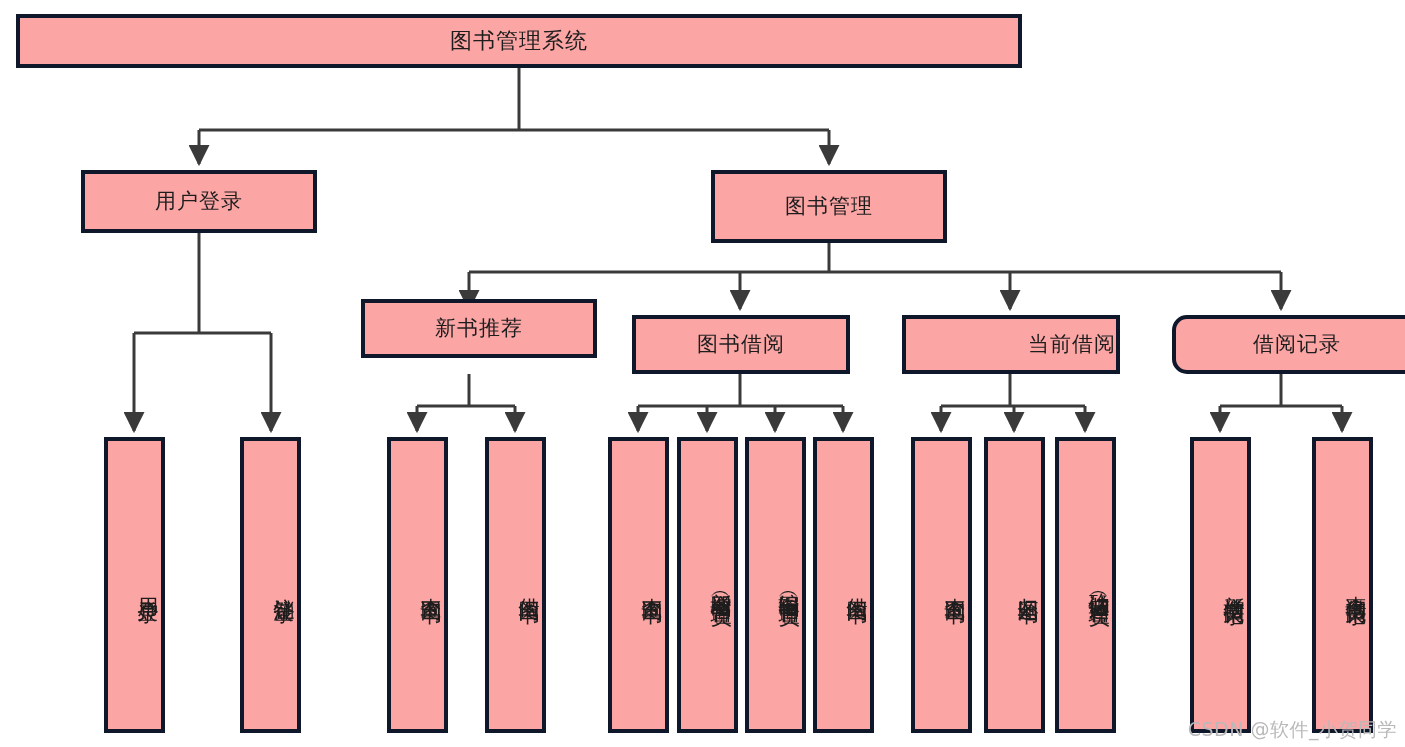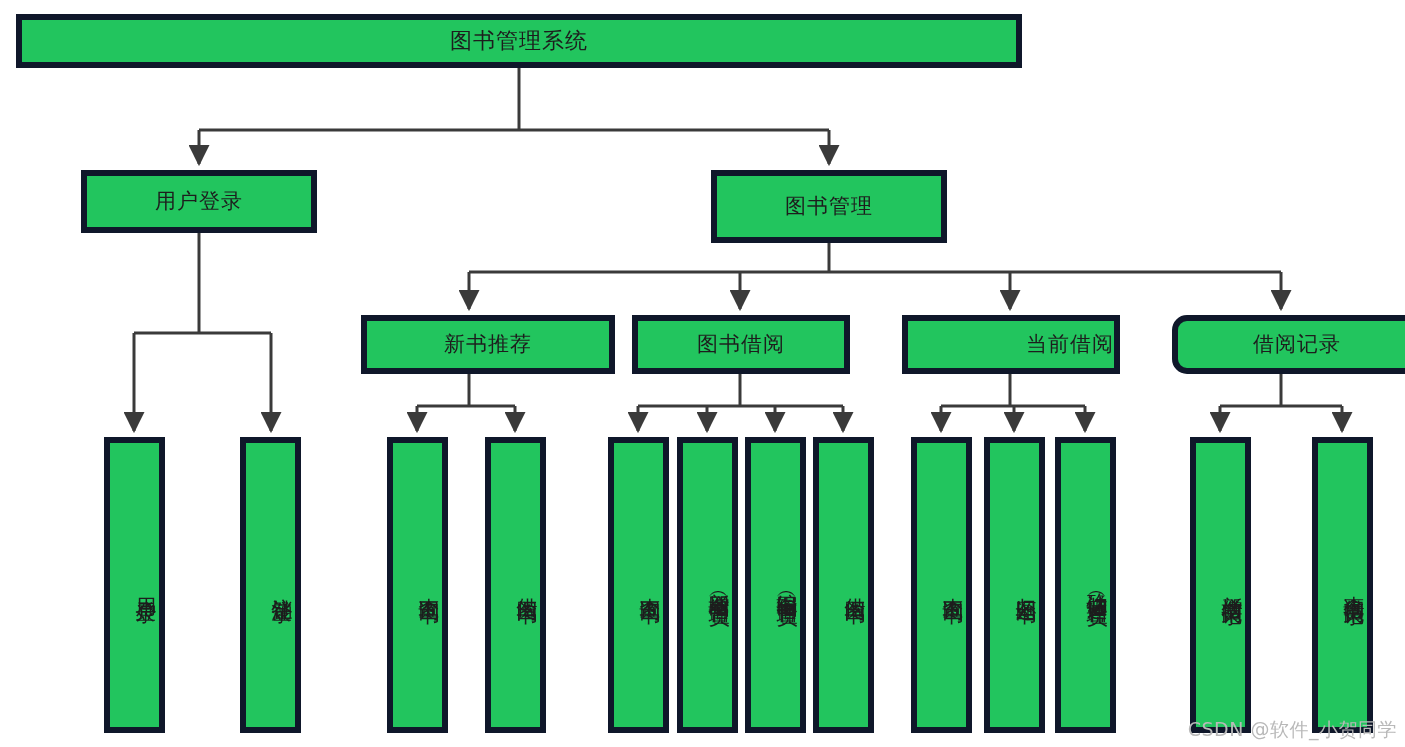--- a/index.html
+++ b/index.html
@@ -22,22 +22,22 @@
   svg.layer {
     position: absolute;
     top: 0;
     left: 0;
     width: 1405px;
     height: 747px;
   }
   .node-box {
     position: absolute;
     box-sizing: border-box;
-    border: 6px solid #0f172a;
-    background: #22c55e;
+    border: 4px solid #0f172a;
+    background: #fca5a5;
     display: flex;
     align-items: center;
     justify-content: center;
     color: #1d1d1d;
   }
   .node-box.horizontal {
     font-size: 21px;
     letter-spacing: 1px;
     line-height: 1.2;
   }
@@ -133,21 +133,21 @@
     <span>图书管理系统</span>
   </div>
 
   <div class="node-box horizontal" style="left:81px; top:170px; width:236px; height:63px;">
     <span>用户登录</span>
   </div>
   <div class="node-box horizontal" style="left:711px; top:170px; width:236px; height:73px;">
     <span>图书管理</span>
   </div>
 
-  <div class="node-box horizontal" style="left:361px; top:315px; width:254px; height:59px;align-items:center;">
+  <div class="node-box horizontal" style="left:361px; top:299px; width:236px; height:59px;align-items:center;">
     <span>新书推荐</span>
   </div>
   <div class="node-box horizontal" style="left:632px; top:315px; width:218px; height:59px;">
     <span>图书借阅</span>
   </div>
   <div class="node-box horizontal" style="left:902px; top:315px; width:218px; height:59px;justify-content:flex-end;">
     <span>当前借阅</span>
   </div>
   <div class="node-box horizontal" style="left:1172px; top:315px; width:250px; height:59px;border-radius:15px;">
     <span>借阅记录</span>

